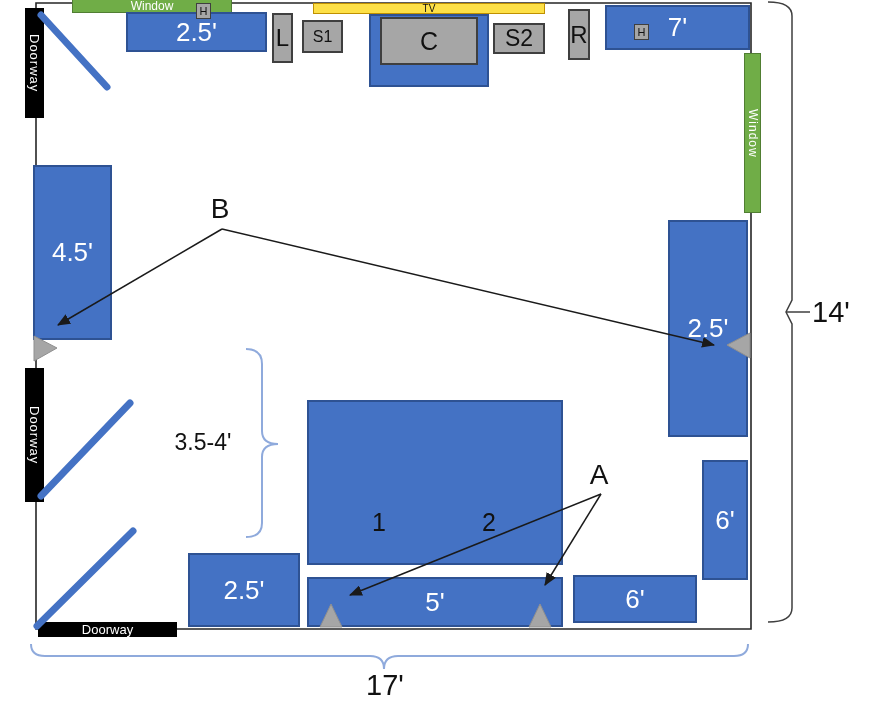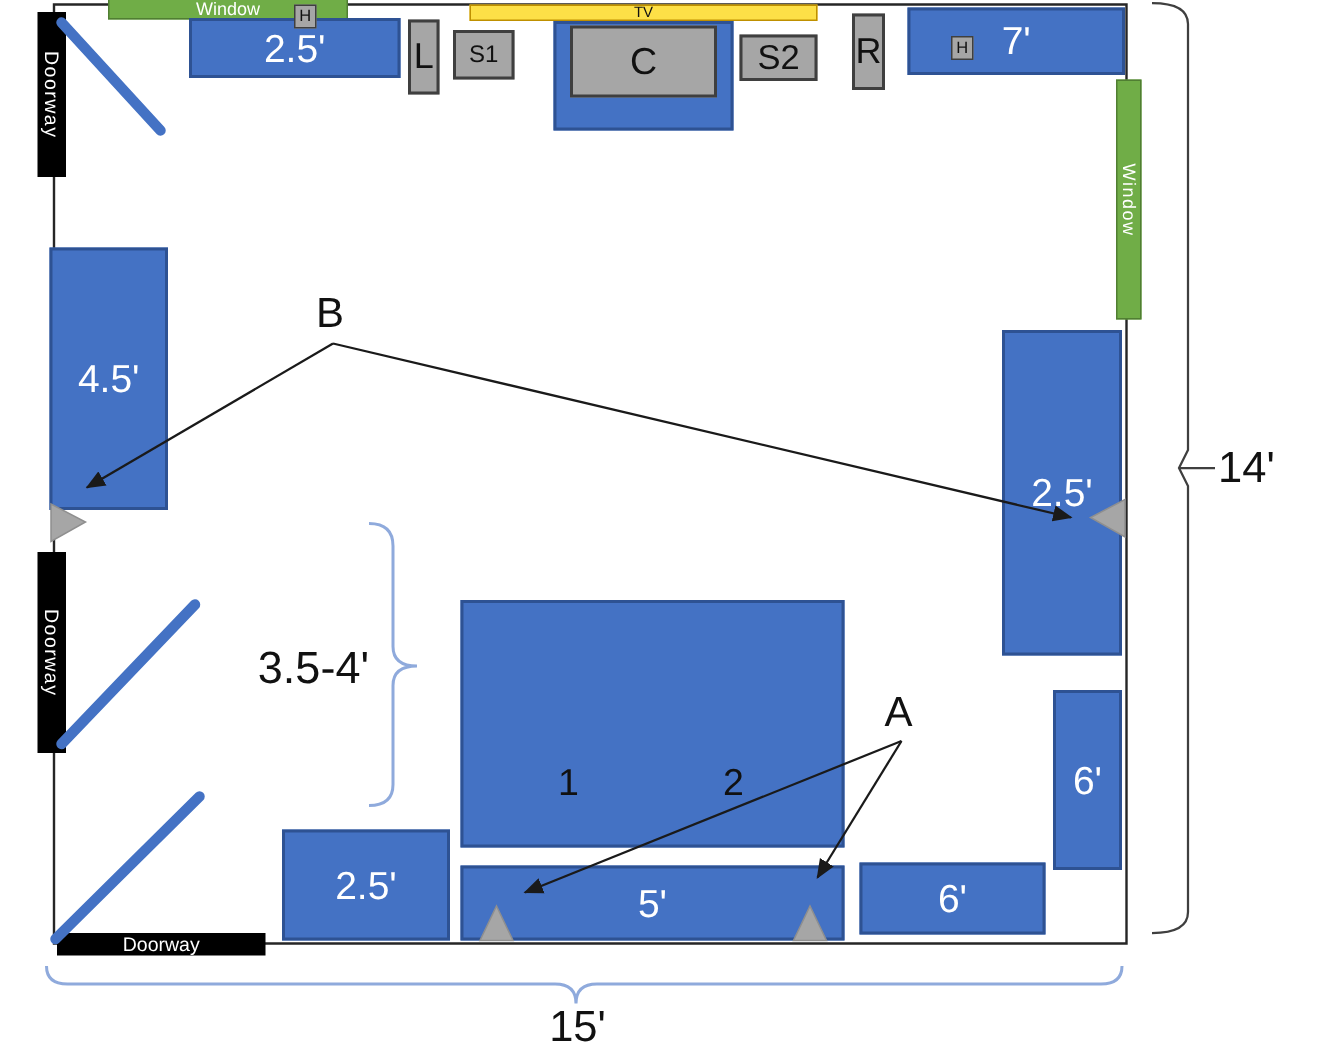--- a/index.html
+++ b/index.html
@@ -135,17 +135,17 @@
 
     <path d="M222,229 L58,325" stroke="#1a1a1a" stroke-width="1.5" fill="none" marker-end="url(#arr)"></path>
     <path d="M222,229 L714,345" stroke="#1a1a1a" stroke-width="1.5" fill="none" marker-end="url(#arr)"></path>
 
     <path d="M601,494 L350,595" stroke="#1a1a1a" stroke-width="1.5" fill="none" marker-end="url(#arr)"></path>
     <path d="M601,494 L545,585" stroke="#1a1a1a" stroke-width="1.5" fill="none" marker-end="url(#arr)"></path>
   </svg>
 
   <div class="abs anno" style="left:206px;top:193px;width:28px;text-align:center;font-size:28px;">B</div>
   <div class="abs anno" style="left:585px;top:459px;width:28px;text-align:center;font-size:28px;">A</div>
-  <div class="abs anno" style="left:160px;top:429px;width:86px;text-align:right;font-size:30px;">3.5-4'</div>
+  <div class="abs anno" style="left:160px;top:429px;width:86px;text-align:center;font-size:23px;">3.5-4'</div>
   <div class="abs anno" style="left:812px;top:296px;width:70px;font-size:29px;">14'</div>
-  <div class="abs anno" style="left:352px;top:669px;width:66px;text-align:center;font-size:29px;">15'</div>
+  <div class="abs anno" style="left:352px;top:669px;width:66px;text-align:center;font-size:29px;">17'</div>
 
 </div>
 
 </body></html>

